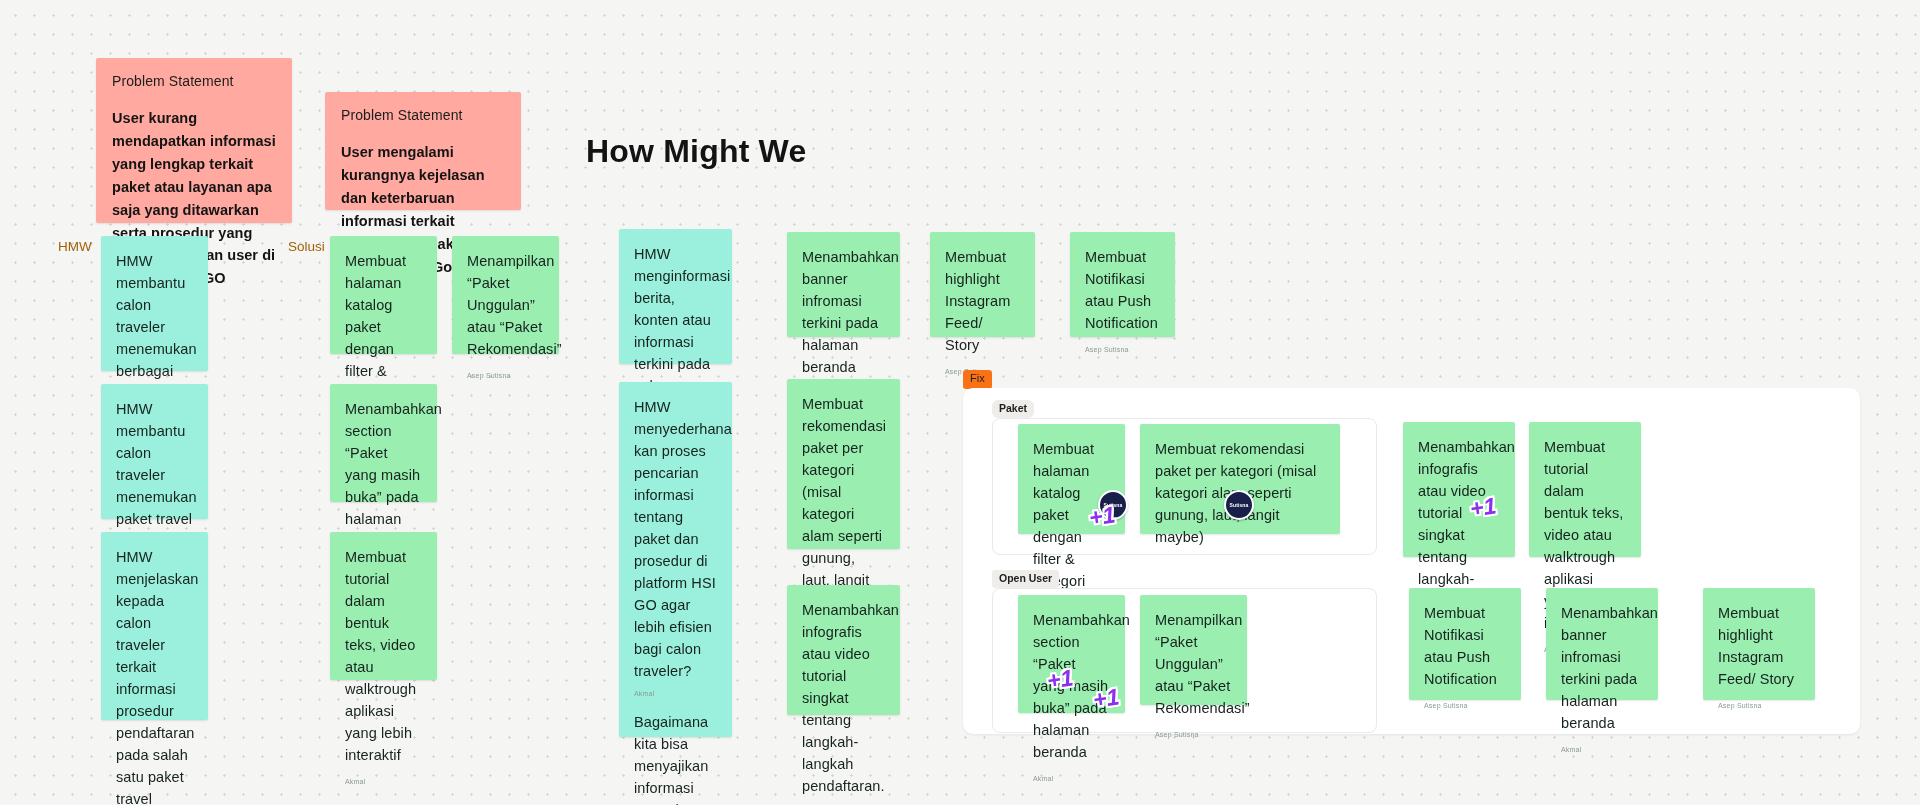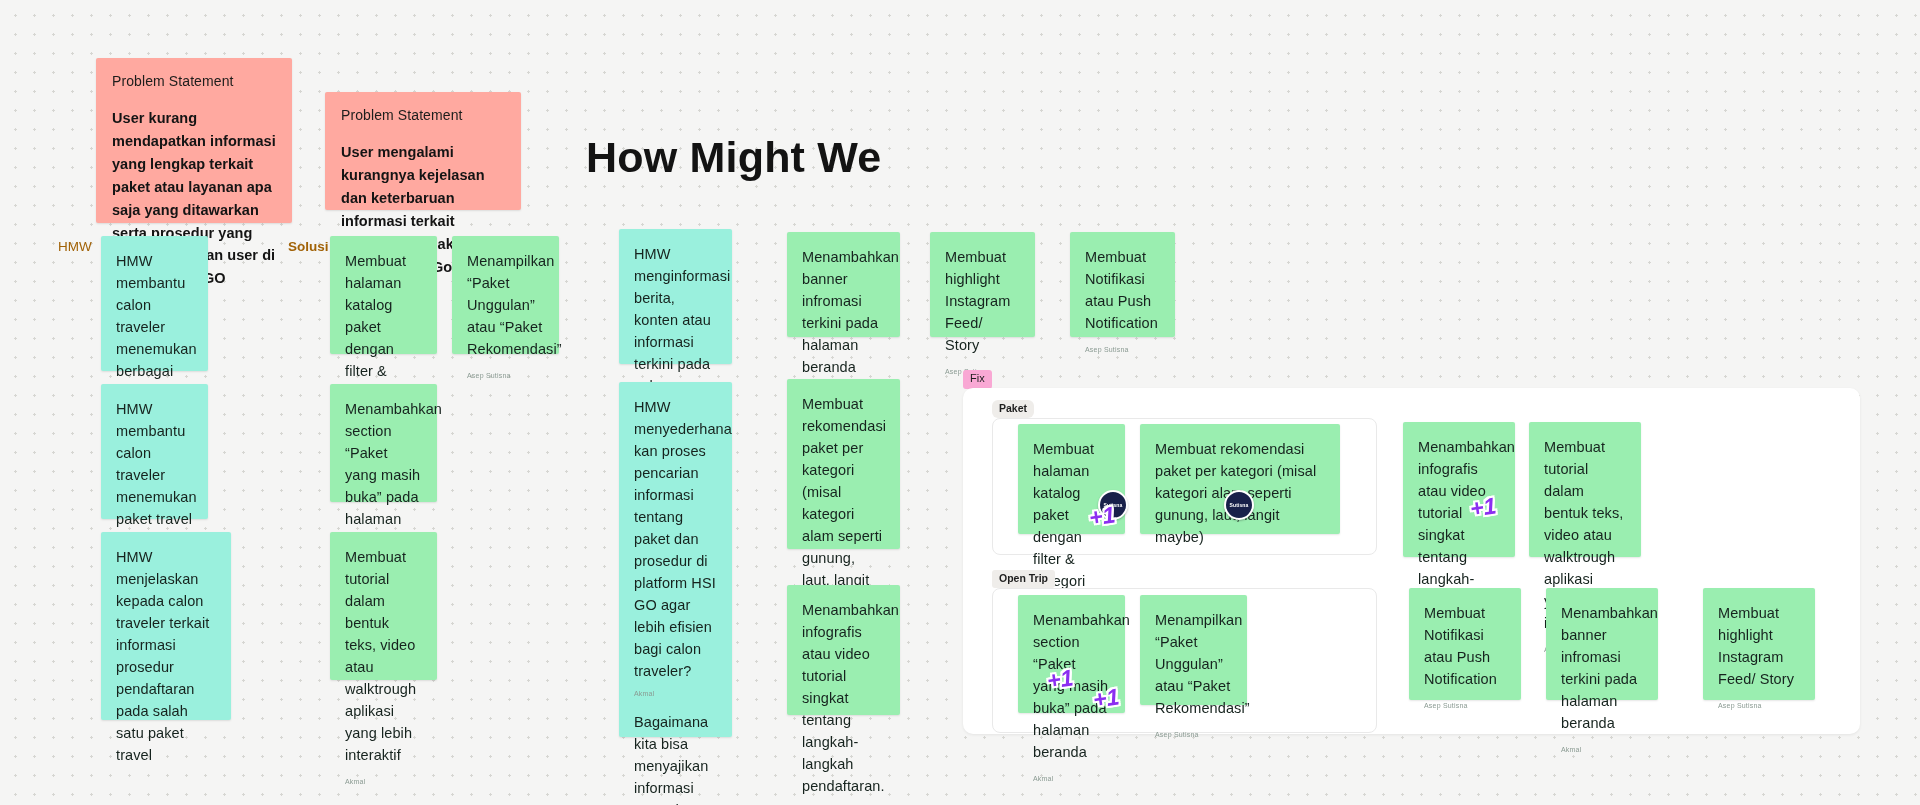--- a/index.html
+++ b/index.html
@@ -73,41 +73,41 @@
   .problem .pbody {
     font-size: 14.5px;
     font-weight: bold;
     line-height: 1.58;
     color: #141414;
     letter-spacing: .05px;
   }
 
   
   .board-title {
-    font-size: 43px;
+    font-size: 32px;
     font-weight: bold;
     color: #131313;
     letter-spacing: .2px;
   }
   .row-label {
     font-size: 13.5px;
     color: #a16207;
   }
 
   
   .frame {
     background: #ffffff;
     border-radius: 10px;
     box-shadow: 0 1px 3px rgba(0,0,0,0.07);
   }
   .frame-tag {
     position: absolute;
     font-size: 11px;
     color: #1e1e1e;
-    background: #f9a8d4;
+    background: #f97316;
     border-radius: 3px;
     padding: 2px 7px 3px 7px;
     line-height: 1.25;
   }
   .subframe {
     background: #ffffff;
     border: 1px solid #e9e9e9;
     border-radius: 8px;
   }
   .subframe-tag {
@@ -168,33 +168,33 @@
   </div>
 
   <div class="problem abs" style="left:325px; top:92px; width:196px; height:118px;">
     <div class="pstitle">Problem Statement</div>
     <div class="pbody">User mengalami kurangnya kejelasan dan keterbaruan informasi terkait pendaftaran paket di platform HSI Go.</div>
   </div>
 
   <div class="board-title abs" style="left:586px; top:133px;">How Might We</div>
 
   <div class="row-label abs" style="left:58px; top:239px;">HMW</div>
-  <div class="row-label abs" style="left:288px; top:239px;font-weight:bold;">Solusi</div>
+  <div class="row-label abs" style="left:288px; top:239px;">Solusi</div>
 
   <div class="sticky cyan abs" style="left:101px; top:236px; width:107px; height:135px;">
     <div class="body">HMW membantu calon traveler menemukan berbagai macam paket travel yang tersedia</div>
     <div class="author">Akmal</div>
   </div>
 
   <div class="sticky cyan abs" style="left:101px; top:384px; width:107px; height:135px;">
     <div class="body">HMW membantu calon traveler menemukan paket travel mana yang sedang dibuka</div>
     <div class="author">Akmal</div>
   </div>
 
-  <div class="sticky cyan abs" style="left:101px; top:532px; width:130px; height:188px;">
+  <div class="sticky cyan abs" style="left:101px; top:532px; width:107px; height:188px;">
     <div class="body">HMW menjelaskan kepada calon traveler terkait informasi prosedur pendaftaran pada salah satu paket travel</div>
 
   </div>
 
   <div class="sticky green abs" style="left:330px; top:236px; width:107px; height:118px;">
     <div class="body">Membuat halaman katalog paket dengan filter &amp; kategori</div>
     <div class="author">Asep Sutisna</div>
   </div>
 
   <div class="sticky green abs" style="left:330px; top:384px; width:107px; height:118px;">
@@ -262,21 +262,21 @@
   </div>
   <div class="avatar" style="left:1098px; top:490px;">Sutisna</div>
   <div class="plusone" style="left:1089px; top:505px;">+1</div>
 
   <div class="sticky green abs" style="left:1140px; top:424px; width:200px; height:110px;">
     <div class="body">Membuat rekomendasi paket per kategori (misal kategori alam seperti gunung, laut, langit maybe)</div>
     <div class="author"></div>
   </div>
   <div class="avatar" style="left:1224px; top:490px;">Sutisna</div>
 
-  <div class="subframe-tag" style="left:992px; top:570px;">Open Trip</div>
+  <div class="subframe-tag" style="left:992px; top:570px;">Open User</div>
   <div class="subframe abs" style="left:992px; top:588px; width:385px; height:145px;"></div>
 
   <div class="sticky green abs" style="left:1018px; top:595px; width:107px; height:118px;">
     <div class="body">Menambahkan section “Paket yang masih buka” pada halaman beranda</div>
     <div class="author">Akmal</div>
   </div>
   <div class="plusone" style="left:1047px; top:668px;">+1</div>
   <div class="plusone" style="left:1093px; top:687px;">+1</div>
 
   <div class="sticky green abs" style="left:1140px; top:595px; width:107px; height:110px;">

